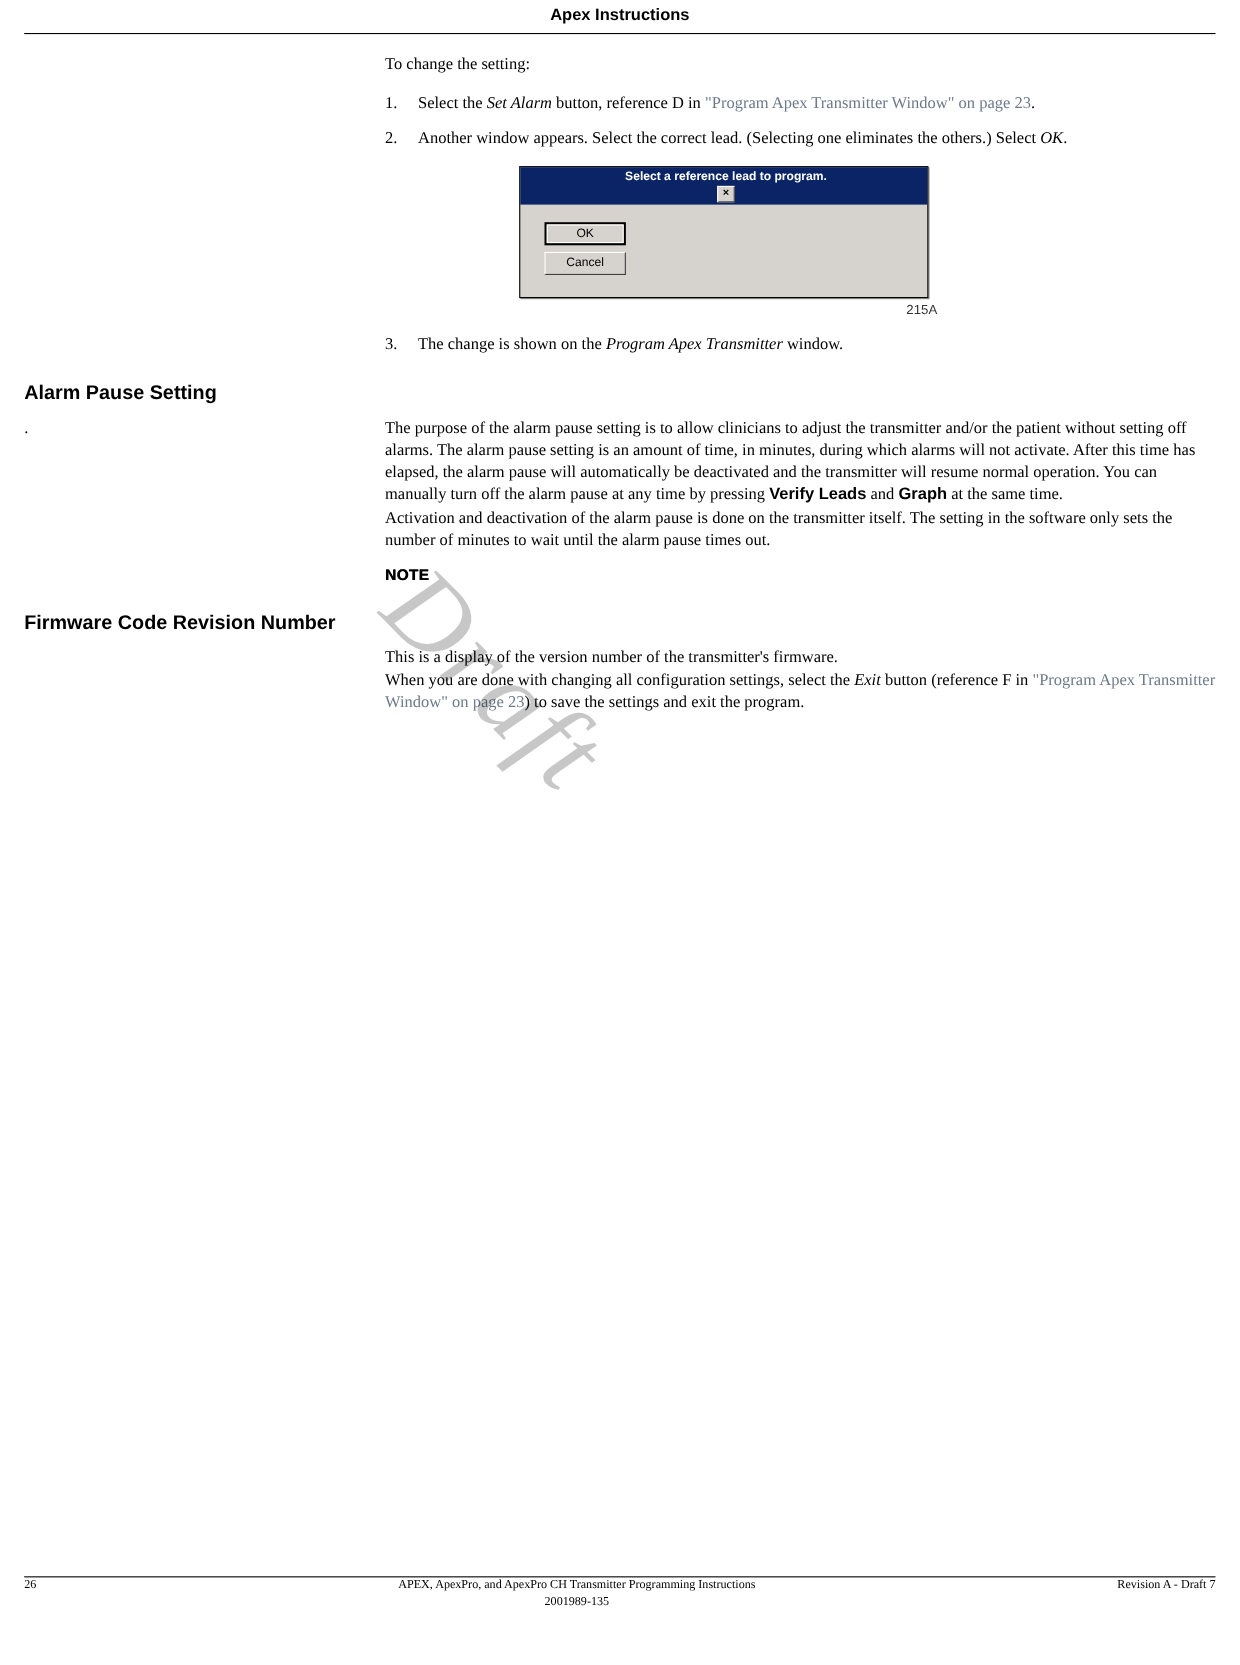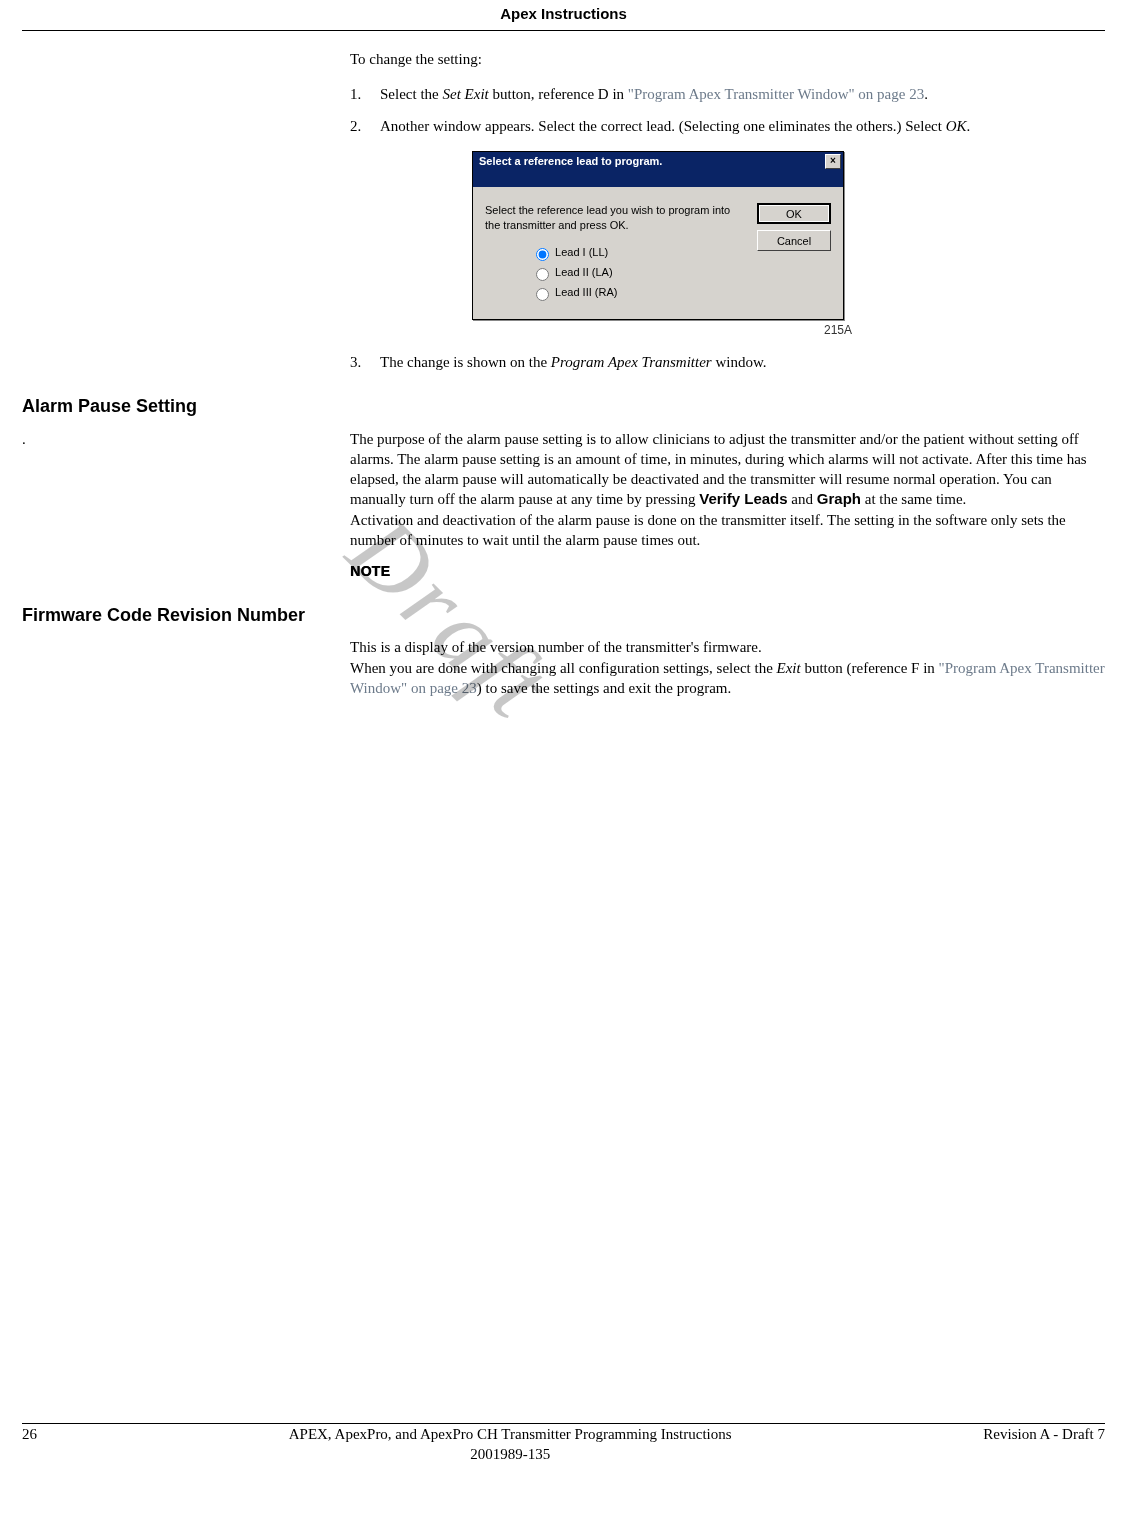--- a/index.html
+++ b/index.html
@@ -85,22 +85,23 @@
     background: #d6d3ce;
     box-shadow: 1px 1px 0 #888;
     width: 370px;
   }
   .dialog .titlebar {
     background: #0a2465;
     color: #fff;
     display: flex;
     justify-content: space-between;
     align-items: center;
-    padding: 2px 2px 18px 6px;
-    font-weight: bold;
+    padding: 2px 2px 2px 6px;
+    font-weight: bold;
+    flex-direction: column;
   }
   .dialog .closebox {
     background: #d6d3ce;
     color: #000;
     border: 1px solid #fff;
     border-right-color: #404040;
     border-bottom-color: #404040;
     width: 14px;
     height: 13px;
     text-align: center;
@@ -152,21 +153,21 @@
     margin-top: 2px;
     font-family: Arial, Helvetica, sans-serif;
   }
   .footer {
     position: absolute;
     bottom: 6px;
     left: 0;
     right: 0;
     border-top: 1px solid #000;
     padding-top: 0;
-    font-size: 15px;
+    font-size: 11px;
     display: flex;
     justify-content: center;
     align-items: flex-start;
   }
   .footer .center {
     text-align: center;
     flex: 1;
   }
   .watermark {
     position: absolute;
@@ -194,50 +195,38 @@
   <div class="running-header">Apex Instructions</div>
 
   <div class="content">
 
     <div class="para">To change the setting:</div>
 
     <ol class="ol">
       <li>
         <span class="num">1.</span>
         <span class="txt">
-          <span>Select the </span><span class="italic">Set Exit</span><span> button, reference D in </span><span class="xref">"Program Apex Transmitter Window" on page 23</span><span>.</span>
+          <span>Select the </span><span class="italic">Set Alarm</span><span> button, reference D in </span><span class="xref">"Program Apex Transmitter Window" on page 23</span><span>.</span>
         </span>
       </li>
       <li>
         <span class="num">2.</span>
         <span class="txt">
           <span>Another window appears. Select the correct lead. (Selecting one eliminates the others.) Select </span><span class="italic">OK</span><span>.</span>
         </span>
       </li>
     </ol>
 
     <div class="figure-wrap">
       <div class="dialog">
         <div class="titlebar">
           <span>Select a reference lead to program.</span>
           <span class="closebox">×</span>
         </div>
         <div class="body">
-          <div class="left">
-            <div style="margin-bottom:12px;">Select the reference lead you wish to program into the transmitter and press OK.</div>
-            <div class="radio-row">
-              <input type="radio" name="lead" checked="" style=""> <span>Lead I  (LL)</span>
-            </div>
-            <div class="radio-row">
-              <input type="radio" name="lead" style=""> <span>Lead II  (LA)</span>
-            </div>
-            <div class="radio-row">
-              <input type="radio" name="lead" style=""> <span>Lead III  (RA)</span>
-            </div>
-          </div>
           <div class="right">
             <button class="winbtn default">OK</button>
             <button class="winbtn">Cancel</button>
           </div>
         </div>
       </div>
       <div class="fig-caption">215A</div>
     </div>
 
     <ol class="ol" start="3">

